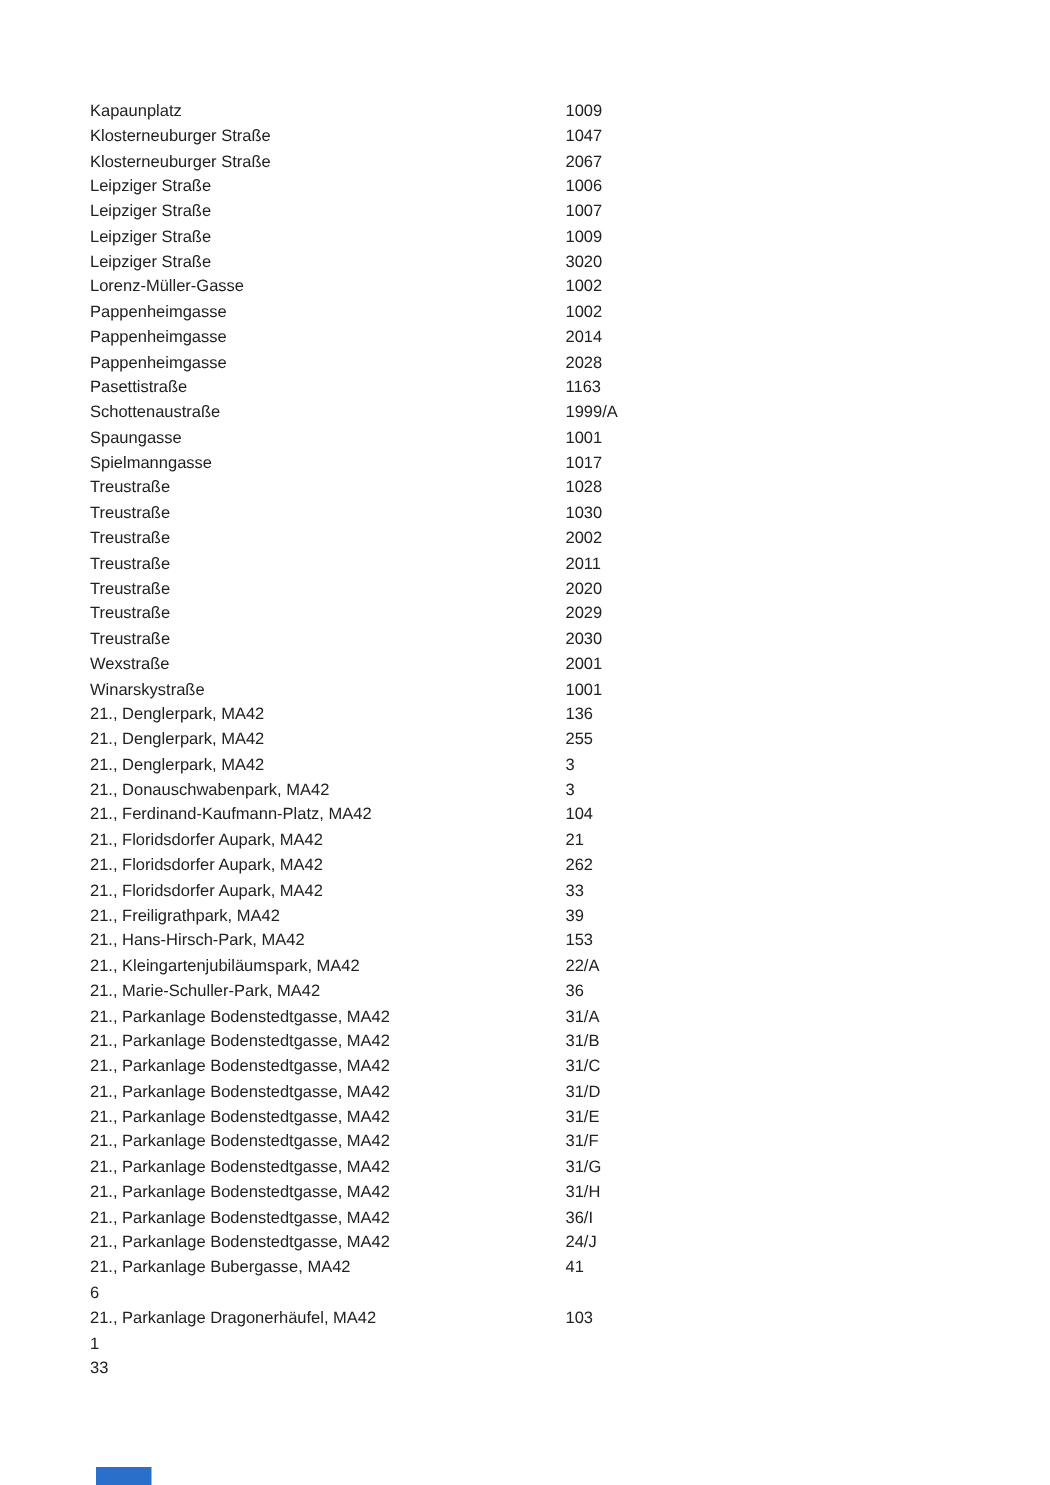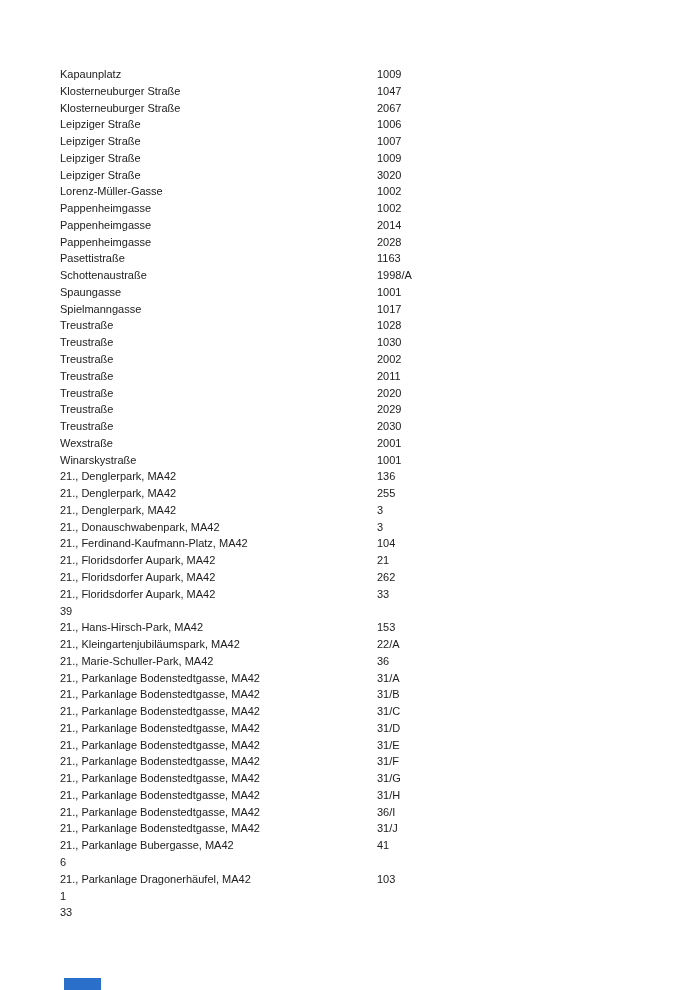--- a/index.html
+++ b/index.html
@@ -96,21 +96,21 @@
       <div class="row">
         <span class="cell-name">Pappenheimgasse</span>
         <span class="cell-code">2028</span>
       </div>
       <div class="row">
         <span class="cell-name">Pasettistraße</span>
         <span class="cell-code">1163</span>
       </div>
       <div class="row">
         <span class="cell-name">Schottenaustraße</span>
-        <span class="cell-code">1998/A</span>
+        <span class="cell-code">1999/A</span>
       </div>
       <div class="row">
         <span class="cell-name">Spaungasse</span>
         <span class="cell-code">1001</span>
       </div>
       <div class="row">
         <span class="cell-name">Spielmanngasse</span>
         <span class="cell-code">1017</span>
       </div>
       <div class="row">
@@ -175,20 +175,21 @@
       </div>
       <div class="row">
         <span class="cell-name">21., Floridsdorfer Aupark, MA42</span>
         <span class="cell-code">262</span>
       </div>
       <div class="row">
         <span class="cell-name">21., Floridsdorfer Aupark, MA42</span>
         <span class="cell-code">33</span>
       </div>
       <div class="row">
+        <span class="cell-name">21., Freiligrathpark, MA42</span>
         <span class="cell-code">39</span>
       </div>
       <div class="row">
         <span class="cell-name">21., Hans-Hirsch-Park, MA42</span>
         <span class="cell-code">153</span>
       </div>
       <div class="row">
         <span class="cell-name">21., Kleingartenjubiläumspark, MA42</span>
         <span class="cell-code">22/A</span>
       </div>
@@ -227,21 +228,21 @@
       <div class="row">
         <span class="cell-name">21., Parkanlage Bodenstedtgasse, MA42</span>
         <span class="cell-code">31/H</span>
       </div>
       <div class="row">
         <span class="cell-name">21., Parkanlage Bodenstedtgasse, MA42</span>
         <span class="cell-code">36/I</span>
       </div>
       <div class="row">
         <span class="cell-name">21., Parkanlage Bodenstedtgasse, MA42</span>
-        <span class="cell-code">31/J</span>
+        <span class="cell-code">24/J</span>
       </div>
       <div class="row">
         <span class="cell-name">21., Parkanlage Bubergasse, MA42</span>
         <span class="cell-code">41</span>
       </div>
       <div class="row">
         <span class="cell-code">6</span>
       </div>
       <div class="row">
         <span class="cell-name">21., Parkanlage Dragonerhäufel, MA42</span>

